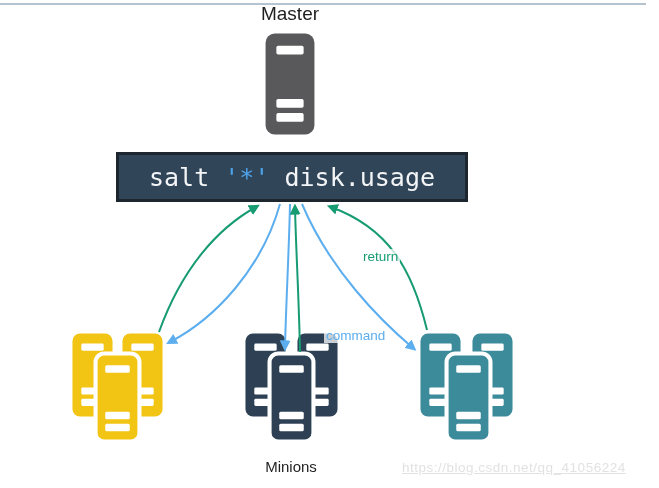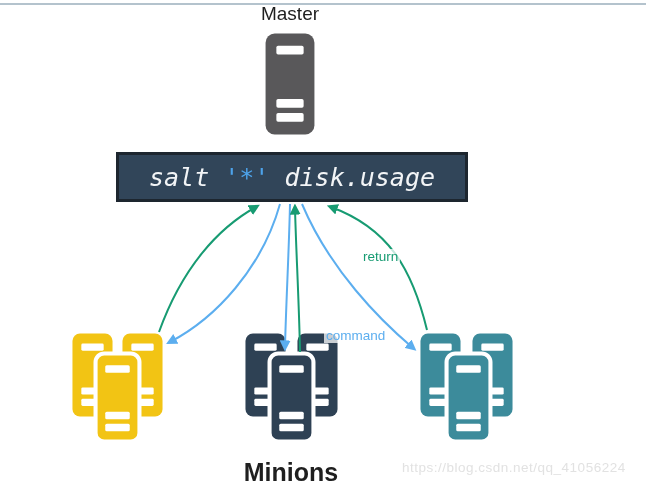--- a/index.html
+++ b/index.html
@@ -8,33 +8,33 @@
     --box-bg:#314559; --box-border:#1D262F; --box-text:#F2F4F6; --box-target:#4DA3EA;
     --divider:#B4C3CD; --label-dark:#1F1F1F; --watermark:#E2E2E2;
   }
   html,body{margin:0;padding:0;background:#fff;}
   .canvas{position:relative;width:659px;height:488px;background:#fff;overflow:hidden;
           font-family:"Liberation Sans",sans-serif;}
   .top-divider{position:absolute;left:0;top:3px;width:646px;height:2px;background:var(--divider);}
   .layer{position:absolute;left:0;top:0;}
   .lbl{position:absolute;color:var(--label-dark);}
   .master{left:290px;top:3px;transform:translateX(-50%);font-size:19px;font-weight:500;}
-  .minions{left:291px;top:458px;transform:translateX(-50%);font-size:25px;font-weight:700;}
+  .minions{left:291px;top:458px;transform:translateX(-50%);font-size:15px;font-weight:400;}
   .return-lbl{left:361px;top:249px;font-size:13.5px;color:var(--arrow-return);
               background:rgba(255,255,255,0.75);padding:0 2px;text-align:center;}
   .command-lbl{left:324px;top:284px;font-size:13.5px;color:var(--arrow-command);
               background:rgba(255,255,255,0.75);padding:0 2px;margin-top:44px;}
   .cmdbox{position:absolute;left:116px;top:152px;width:352px;height:50px;box-sizing:border-box;
           background:var(--box-bg);border:3px solid var(--box-border);
-          display:flex;align-items:center;justify-content:center;font-style:italic;}
+          display:flex;align-items:center;justify-content:center;}
   .cmd{font-family:"DejaVu Sans Mono","Liberation Mono",monospace;font-size:25px;
        color:var(--box-text);white-space:pre;}
   .tgt{color:var(--box-target);}
   .watermark{position:absolute;left:402px;top:460px;font-size:13.5px;color:var(--watermark);
-             letter-spacing:0.5px;}
+             letter-spacing:0.5px;text-decoration:underline;}
 </style>
 </head>
 <body>
 
 <div class="canvas">
 
   <div class="top-divider"></div>
 
   <div class="lbl master">Master</div>
 

